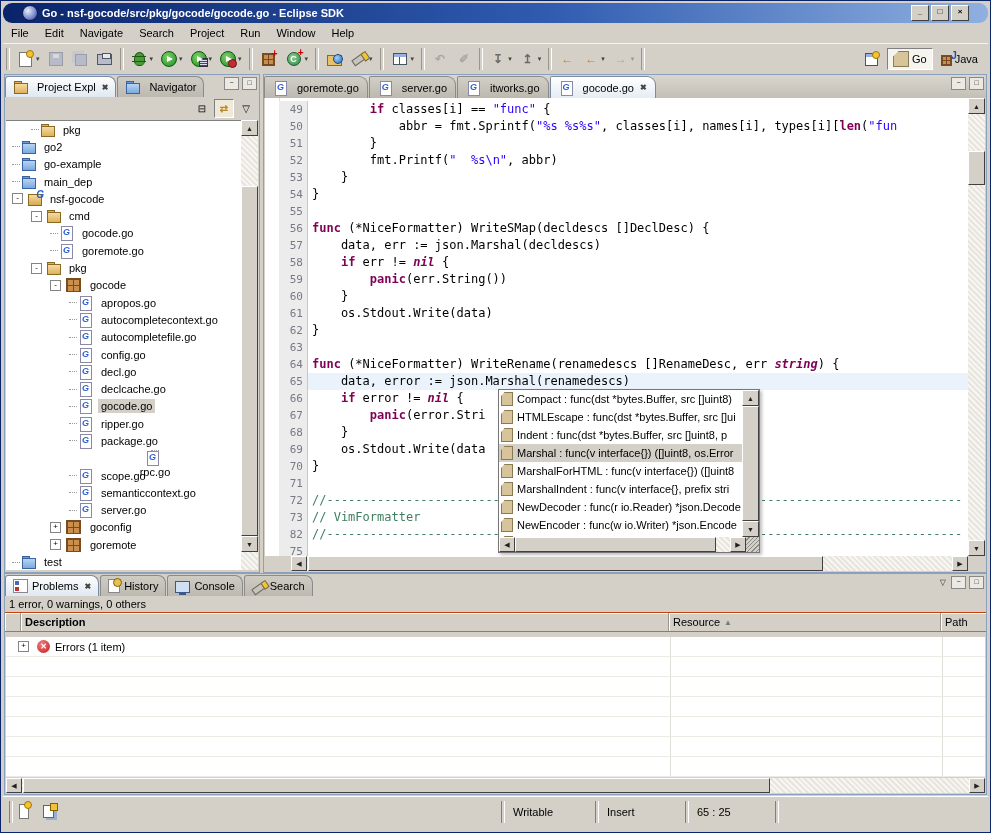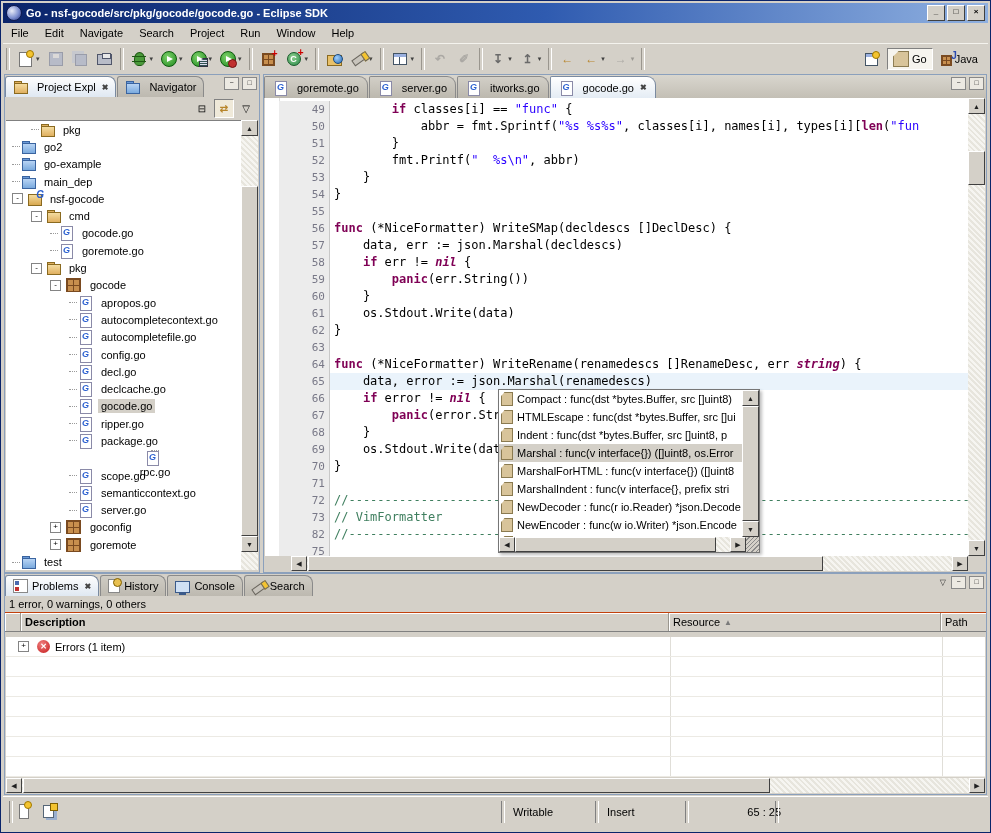--- a/index.html
+++ b/index.html
@@ -2,21 +2,21 @@
 <html><head>
 <meta charset="utf-8">
 <style>
   html,body{margin:0;padding:0;background:#808080;}
   .win{position:relative;width:991px;height:833px;background:#d4d0c8;
        font-family:"Liberation Sans",sans-serif;font-size:11px;color:#000;
        border:1px solid #0a246a;box-sizing:border-box;overflow:hidden;}
   
   .titlebar{position:absolute;left:2px;top:2px;right:2px;height:20px;
     background:linear-gradient(90deg,#0a246a 0%,#2f5bb0 55%,#8fb0e0 100%);
-    display:flex;align-items:center;padding:0 3px;color:#fff;font-weight:bold;}
+    display:flex;align-items:center;padding:0 19px;color:#fff;font-weight:bold;border-radius:9px;}
   .app-icon{width:14px;height:14px;border-radius:50%;
     background:radial-gradient(circle at 35% 35%,#e8ecf8,#7d8fd0 55%,#23307a);
     border:1px solid #101c50;margin-right:4px;flex:0 0 auto;}
   .title-text{flex:1;white-space:nowrap;overflow:hidden;font-size:11px;}
   .winbtns{display:flex;gap:2px;}
   .wbtn{width:16px;height:14px;background:#d4d0c8;border:1px solid;
     border-color:#fff #404040 #404040 #fff;font-size:8px;line-height:12px;
     text-align:center;font-weight:bold;color:#000;}
   
   .menubar{position:absolute;left:2px;top:22px;right:2px;height:20px;display:flex;align-items:center;}
@@ -110,21 +110,21 @@
   .sbt{position:absolute;background:#d4d0c8;border:1px solid;border-color:#fff #404040 #404040 #fff;box-sizing:border-box;}
   
   .edtabs{height:23px;display:flex;align-items:flex-end;background:linear-gradient(#d9d6ce,#c3bfb5);position:relative;}
   .edtab{display:flex;align-items:center;gap:4px;height:21px;padding:0 8px;border:1px solid #8a8a8a;border-bottom:none;
     border-radius:2px 9px 0 0;background:linear-gradient(#d2cfc7,#bcb8ae);margin-right:1px;white-space:nowrap;}
   .edtab.active{background:linear-gradient(#ffffff,#e4ecf4);border-color:#7a8aa0;}
   .edbody{position:absolute;left:1px;right:1px;top:23px;bottom:16px;background:#fff;overflow:hidden;}
   .ruler{position:absolute;left:0;top:0;bottom:0;width:14px;background:#fff;border-right:1px solid #e0e0e0;}
   .codewrap{position:absolute;left:14px;right:17px;top:0;bottom:0;overflow:hidden;padding-top:3px;}
   .cline{display:flex;height:17px;font-family:"DejaVu Sans Mono","Liberation Mono",monospace;font-size:12px;line-height:17px;}
-  .lnum{flex:0 0 24px;text-align:right;padding-right:4px;background:#ececec;color:#787887;border-right:1px solid #c8c8c8;font-size:11px;padding-left:22px;}
+  .lnum{flex:0 0 24px;text-align:right;padding-right:4px;background:#ececec;color:#787887;border-right:1px solid #c8c8c8;font-size:11px;}
   .ctext{white-space:pre;overflow:hidden;flex:1;padding-left:4px;}
   .cline.hl .ctext{background:#eaf3fb;}
   .k{color:#7f0055;font-weight:bold;}
   .ki{color:#7f0055;font-weight:bold;font-style:italic;}
   .s{color:#2a00ff;}
   .c{color:#3f7f5f;}
   
   .popup{position:absolute;left:497px;top:388px;width:262px;background:#fff;border:1px solid #767676;
     box-sizing:border-box;z-index:50;box-shadow:2px 2px 3px rgba(0,0,0,.25);}
   .pop-list{position:relative;margin-right:17px;height:162px;overflow:hidden;}
@@ -732,17 +732,17 @@
         <span class="sb-new"></span>
       </span>
     <span class="sbicon" style="left:36px;">
         <span class="tbi tb-pages"></span>
       </span>
     <span class="sbsep" style="left:498px;"></span>
     <span class="sbcell" style="left:500px;width:90px;">Writable</span>
     <span class="sbsep" style="left:592px;"></span>
     <span class="sbcell" style="left:594px;width:86px;">Insert</span>
     <span class="sbsep" style="left:682px;"></span>
-    <span class="sbcell" style="left:684px;width:84px;text-align:right;">65 : 25</span>
+    <span class="sbcell" style="left:684px;width:84px;">65 : 25</span>
     <span class="sbsep" style="left:772px;"></span>
   </div>
 
 </div>
 
 </body></html>

